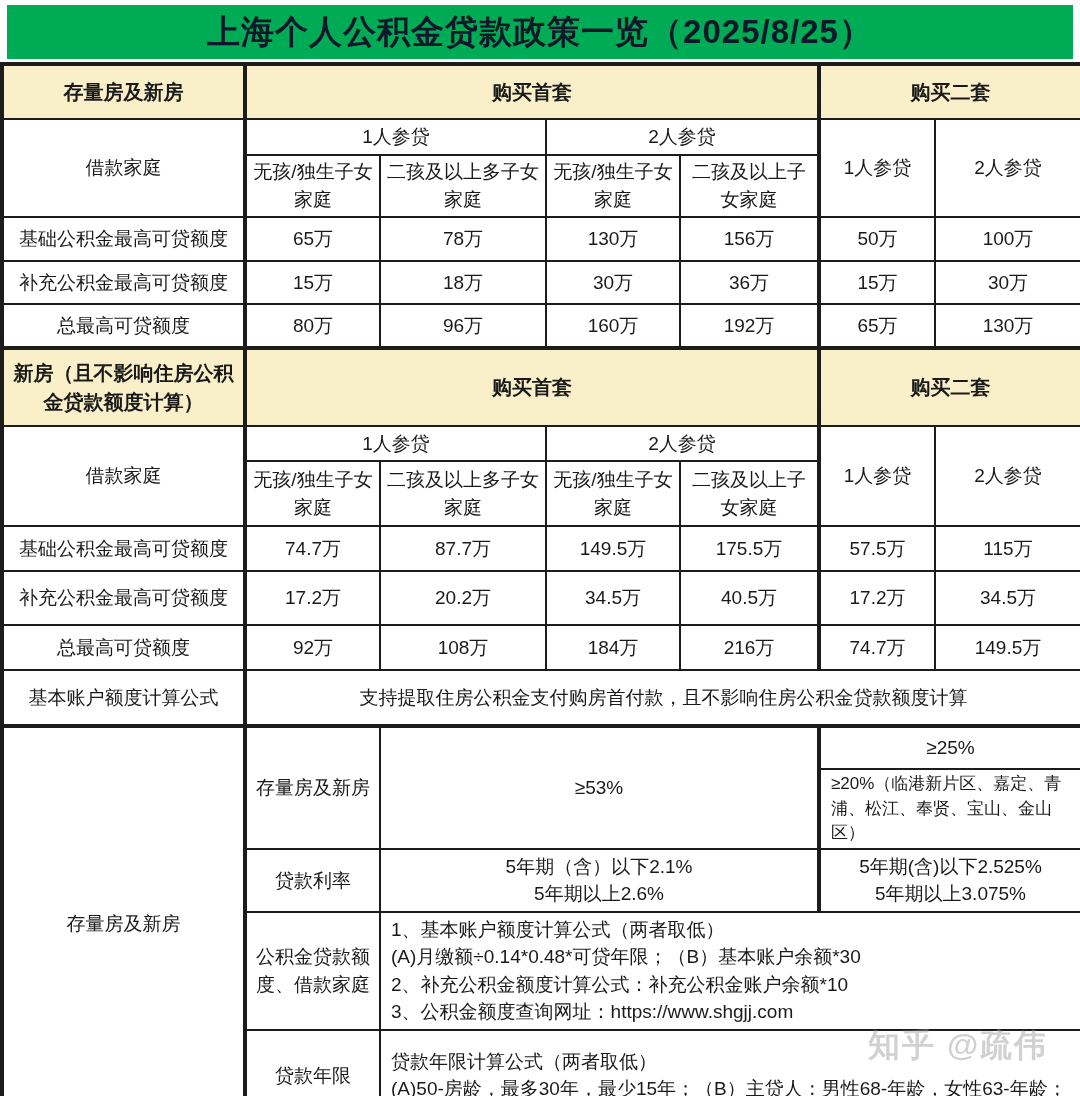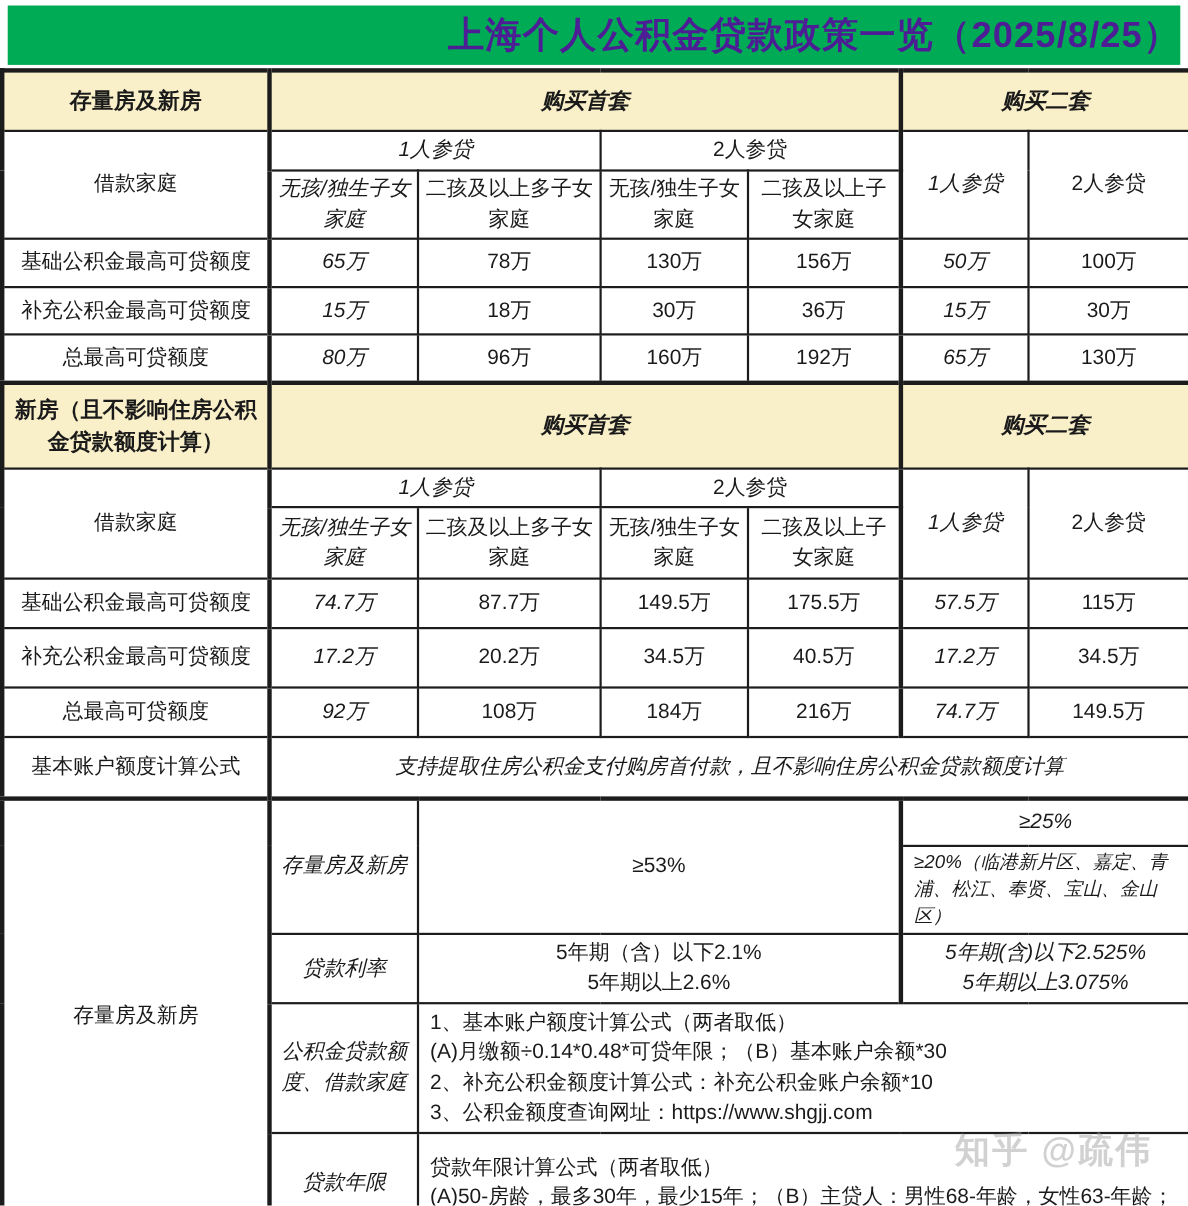--- a/index.html
+++ b/index.html
@@ -1,33 +1,33 @@
 <!DOCTYPE html>
 <html style="--green: #00ab55;"><head>
 <meta charset="utf-8">
 <style>
   html,body{margin:0;padding:0;background:#ffffff;}
   body{width:1080px;height:1096px;position:relative;overflow:hidden;
        font-family:"Liberation Sans","DejaVu Sans",sans-serif;color:#1a1a1a;}
   .title-bar{
     margin:5px 7px 3px 7px;height:54px;line-height:54px;
-    background:var(--green,#00ab55);color:#4c1d95;text-align:right;
+    background:var(--green,#00ab55);color:#0f172a;text-align:center;
     font-size:33px;font-weight:bold;letter-spacing:1px;
   }
   table.policy{
     width:1080px;border-collapse:collapse;table-layout:fixed;
     border:4px solid #1c1c1c;
   }
   td{
     border:2px solid #1c1c1c;text-align:center;vertical-align:middle;
     font-size:19px;padding:2px 4px;white-space:pre-line;line-height:1.45;
     word-break:break-all;
   }
   td.ylw{background:#f9efc9;font-weight:bold;font-size:20px;}
-  td.tL{border-left-width:4px;font-style:italic;}
+  td.tL{border-left-width:4px;}
   td.tT{border-top-width:4px;}
   td.left{text-align:left;padding-left:10px;padding-right:8px;}
   td.small{font-size:17px;}
   tr.r1{height:55px;} tr.r2{height:36px;} tr.r3{height:62px;}
   tr.r4{height:44px;} tr.r5{height:43px;} tr.r6{height:44px;}
   tr.r7{height:78px;} tr.r8{height:35px;} tr.r9{height:65px;}
   tr.r10{height:45px;} tr.r11{height:54px;} tr.r12{height:45px;}
   tr.r13{height:56px;}
   tr.r14{height:43px;} tr.r15{height:56px;} tr.r16{height:63px;}
   tr.r17{height:118px;} tr.r18{height:92px;}

